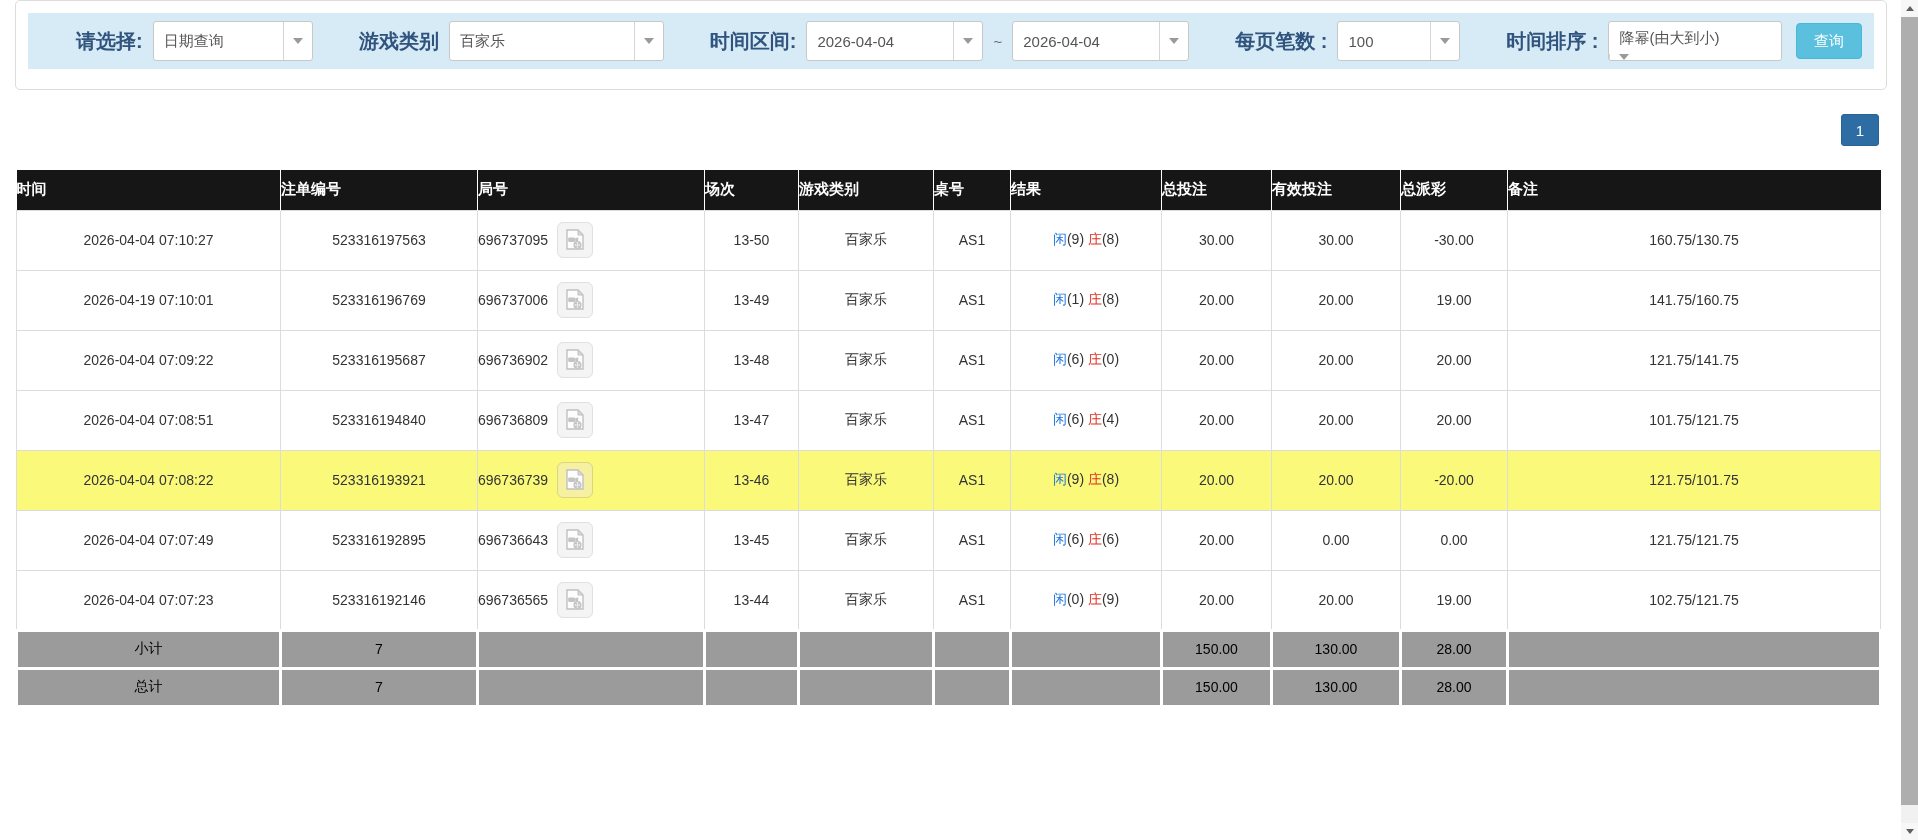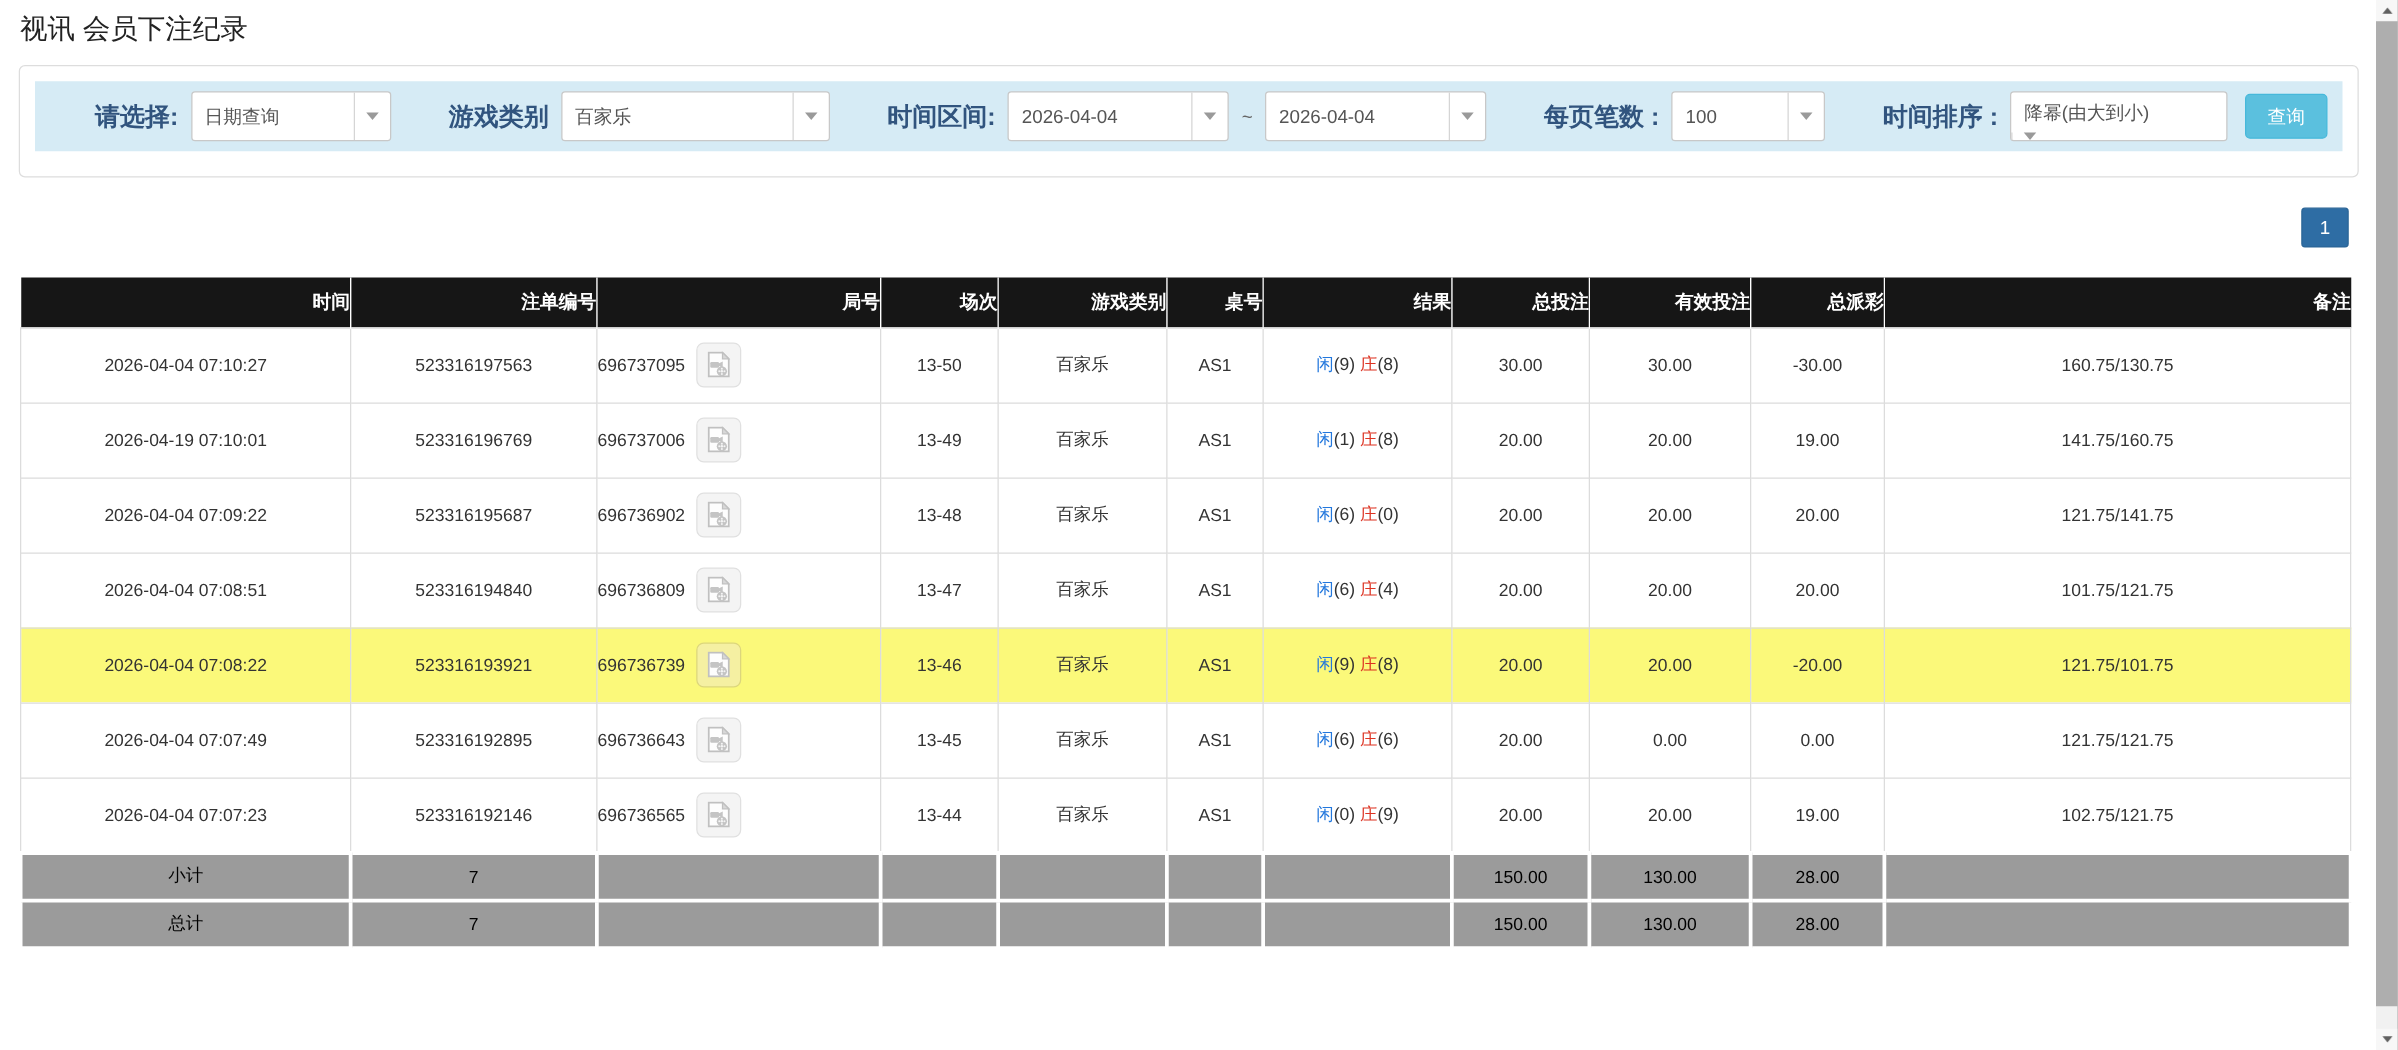--- a/index.html
+++ b/index.html
@@ -27,21 +27,21 @@
   .summary-bar { margin-top:2px; background:#dff0d8; border-radius:4px; height:56px; display:flex; align-items:center; justify-content:space-between; padding:0 16px; font-size:15px; }
   .summary-left { color:#3c763d; }
   .summary-right { color:#e8402e; }
 
   
   .pagination-row { margin-top:24px; width:1864px; display:flex; justify-content:flex-end; }
   .page-btn { min-width:38px; height:32px; background:#2e6da4; border:1px solid #2a6496; color:#fff; font-size:15px; border-radius:3px; cursor:pointer; }
 
   
   table.records { margin-top:24px; width:1864px; border-collapse:collapse; table-layout:fixed; }
-  table.records th { background:#161616; color:#fff; font-size:15px; font-weight:bold; height:40px; text-align:right; border-left:1px solid #fff; border-right:1px solid #fff; }
+  table.records th { background:#161616; color:#fff; font-size:15px; font-weight:bold; height:40px; text-align:left; border-left:1px solid #fff; border-right:1px solid #fff; }
   table.records th:first-child { border-left:none; } table.records th:last-child { border-right:none; }
   table.records td { border:1px solid #dcdcdc; height:60px; text-align:center; font-size:14px; color:#333; background:#fff; }
   table.records tr.highlight td { background:#fbf97a; }
   td.c-blue, .res-player { color:#2277dd; }
   .res-banker { color:#dd3322; }
   td.neg { color:#e03324; }
   .round-cell { display:flex; align-items:center; justify-content:flex-start; gap:9px; }
   .video-btn { width:36px; height:36px; border-radius:6px; background:#f4f4f4; border:1px solid #e0e0e0; display:inline-flex; align-items:center; justify-content:center; cursor:pointer; padding:0; }
   tr.highlight .video-btn { background:#f5f0a2; border-color:#dcd67c; }
   table.records tfoot td { background:#9b9b9b; color:#000000; border:3px solid #fff; height:38px; font-size:14px; }
@@ -51,21 +51,20 @@
   .sb-btn { position:absolute; left:0; width:17px; height:17px; background:#f7f7f7; display:flex; align-items:center; justify-content:center; }
   .sb-btn.top { top:0; } .sb-btn.bottom { bottom:0; }
   .tri-up { width:0; height:0; border-left:4px solid transparent; border-right:4px solid transparent; border-bottom:5px solid #606060; }
   .tri-down { width:0; height:0; border-left:4px solid transparent; border-right:4px solid transparent; border-top:5px solid #606060; }
   .sb-thumb { position:absolute; left:0; top:17px; width:17px; height:788px; background:#aeaeae; }
 </style>
 </head>
 <body>
 
 <div class="content">
-  <div class="page-title">视讯 会员下注纪录</div>
 
   <div class="filter-panel">
     <div class="filter-bar">
       <span class="f-label">请选择:</span>
       <div class="select w-select1">
         <span class="val">日期查询</span>
         <span class="arrow-box">
             <span class="caret"></span>
           </span>
       </div>

